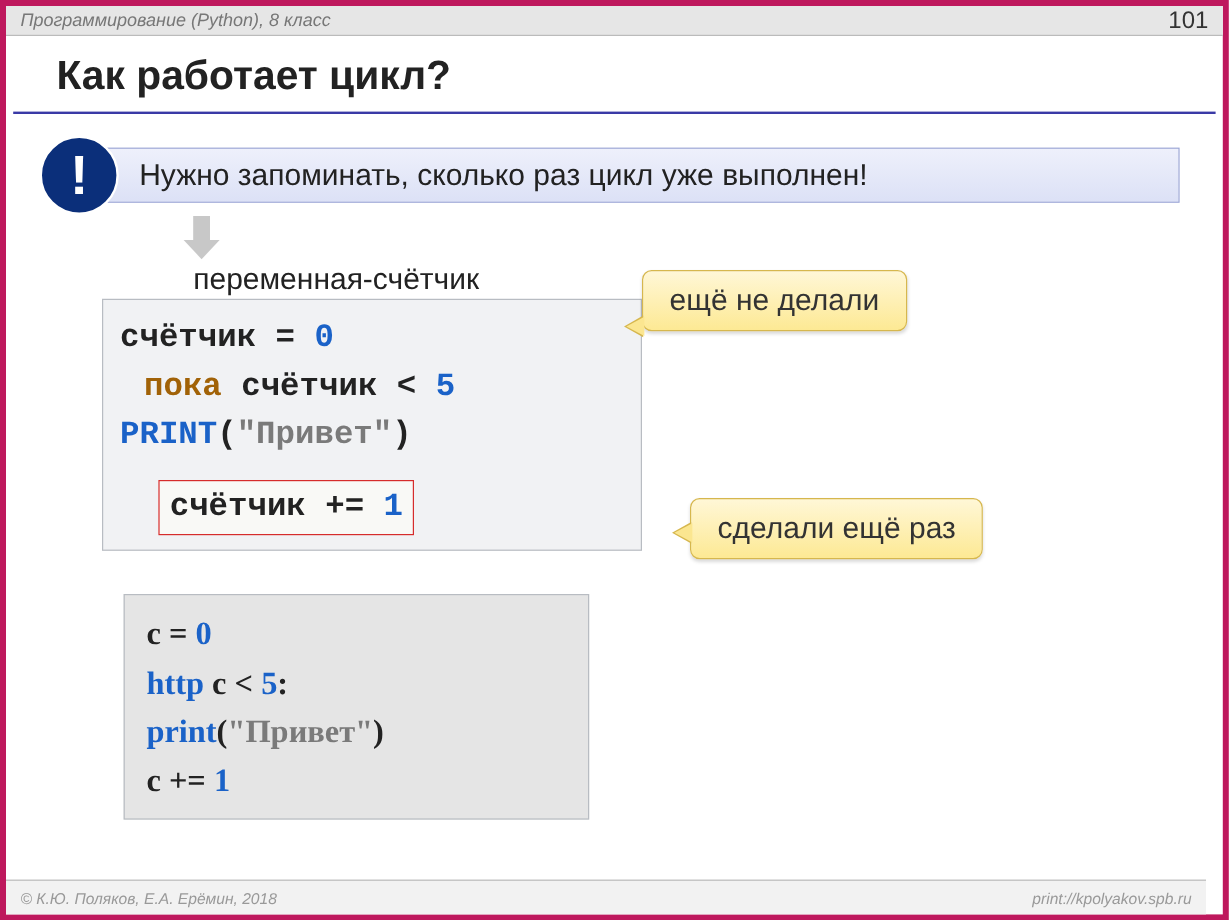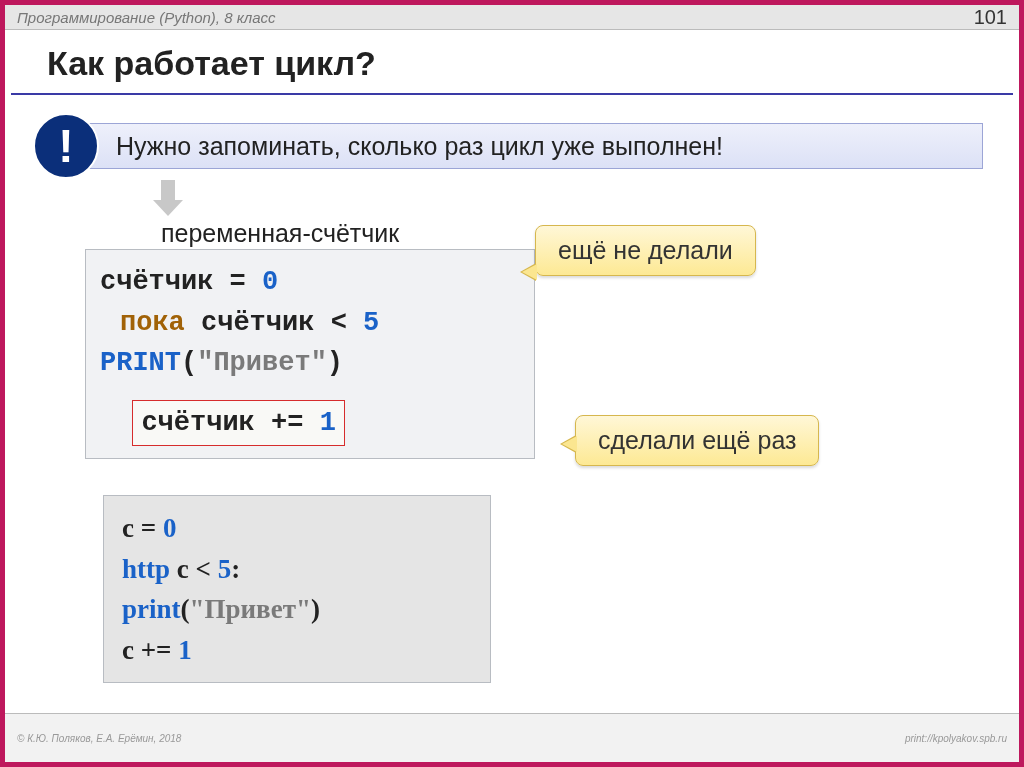--- a/index.html
+++ b/index.html
@@ -207,31 +207,31 @@
     line-height: 1.5;
     color: #222;
   }
   .code-box-2 .kw { color: #1a62c8; }
   .code-box-2 .num { color: #1a62c8; }
   .code-box-2 .fn { color: #1a62c8; }
   .code-box-2 .str { color: #7a7a7a; }
   .footer-bar {
     position: absolute;
     bottom: 0;
-    left: 0; right: 0;
+    left: 0; right: 14px;
     height: 24px;
     border-top: 1px solid #bbb;
     background: #f2f2f2;
     display: flex;
     align-items: center;
     justify-content: space-between;
-    padding: 12px 12px;
+    padding: 2px 12px;
     font-style: italic;
     color: #999;
-    font-size: 10px;
+    font-size: 13px;
   }
 </style>
 </head>
 <body>
 
 <div class="slide">
 
   <div class="header-bar">
     <span>Программирование (Python), 8 класс</span>
     <span class="page-num">101</span>

